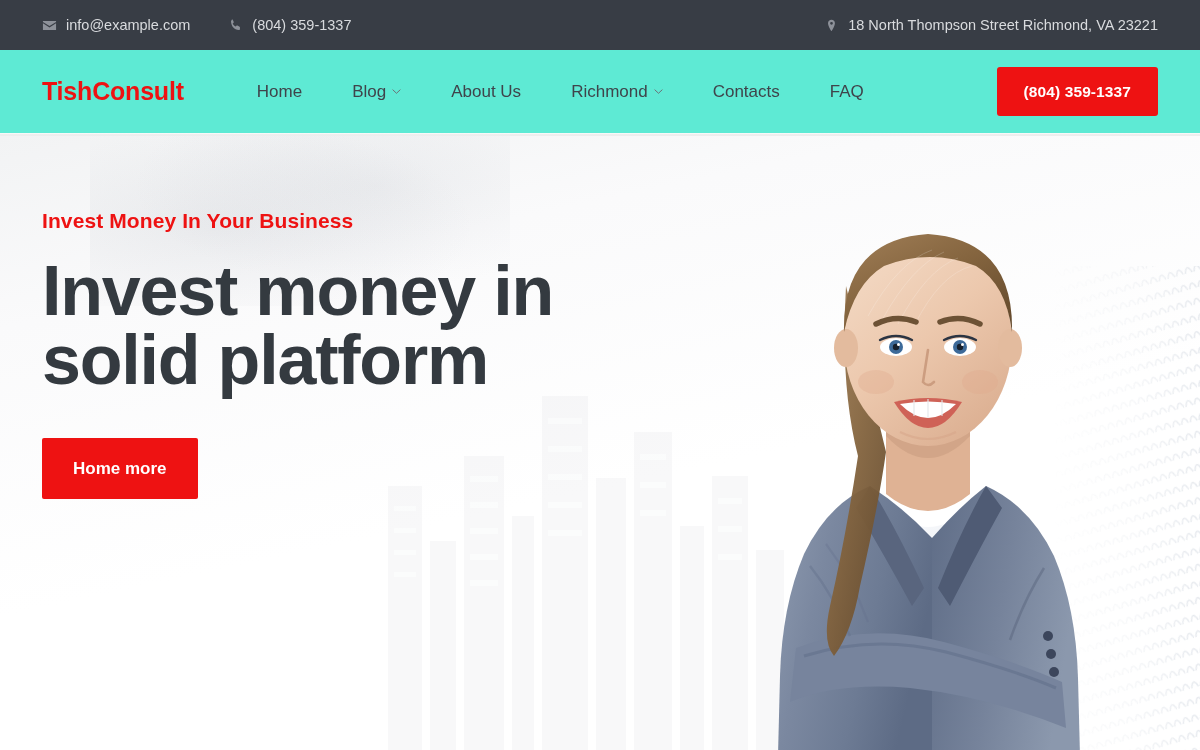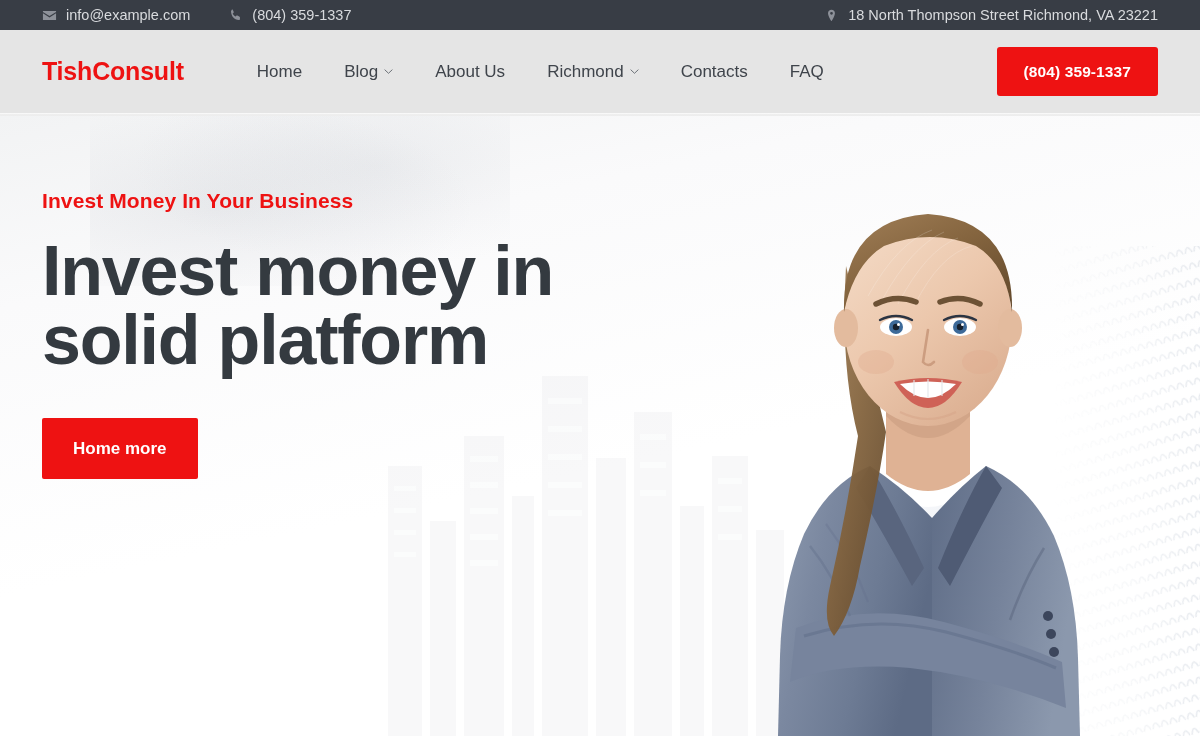--- a/index.html
+++ b/index.html
@@ -16,21 +16,21 @@
 
   .page {
     position: relative;
     width: 1200px;
     height: 750px;
     overflow: hidden;
   }
 
   
   .topbar {
-    height: 30px;
+    height: 50px;
     background: #383d45;
     display: flex;
     align-items: center;
     padding: 0 42px;
     position: relative;
     z-index: 40;
   }
   .topbar-left {
     display: flex;
     align-items: center;
@@ -58,41 +58,41 @@
     color: #8d9199;
     width: 15px;
     height: 15px;
     flex: 0 0 auto;
   }
   .tb-item .tb-ico svg { display: block; }
 
   
   .navbar {
     height: 83px;
-    background: #e5e5e5;
+    background: #5eead4;
     display: flex;
     align-items: center;
     padding: 0 42px;
     position: relative;
     z-index: 40;
   }
   .brand {
     font-size: 25px;
     font-weight: bold;
     color: #ee1212;
     letter-spacing: -0.2px;
     text-decoration: none;
     line-height: 1;
     white-space: nowrap;
   }
   .nav-links {
     display: flex;
     align-items: center;
     margin-left: 52px;
-    gap: 0;
+    gap: 8px;
     justify-content: flex-end;
   }
   .nav-link {
     display: flex;
     align-items: center;
     gap: 6px;
     color: #3f444b;
     font-size: 17px;
     line-height: 1;
     text-decoration: none;

